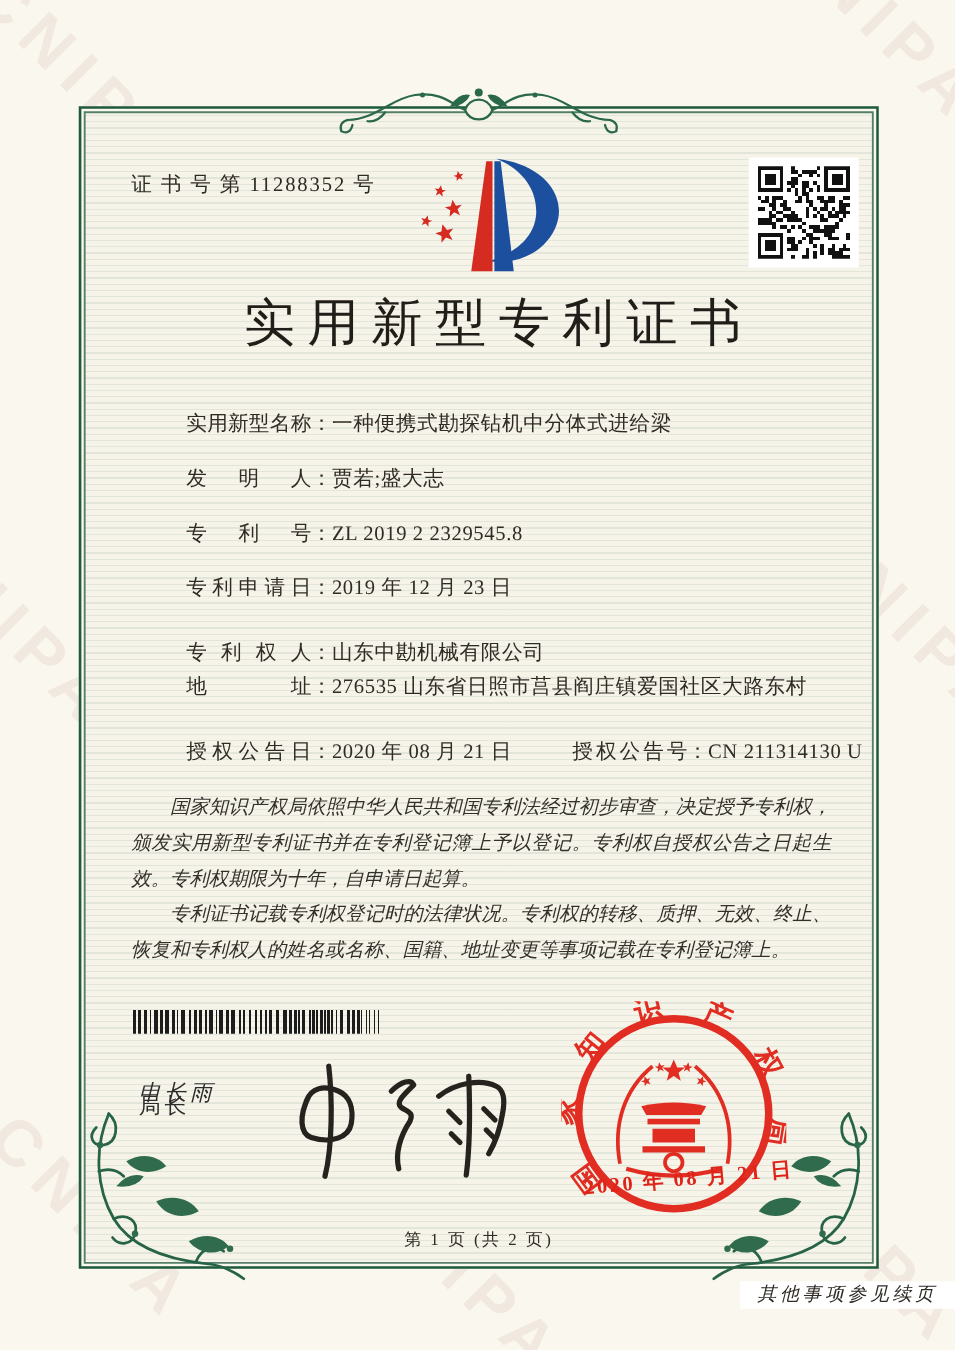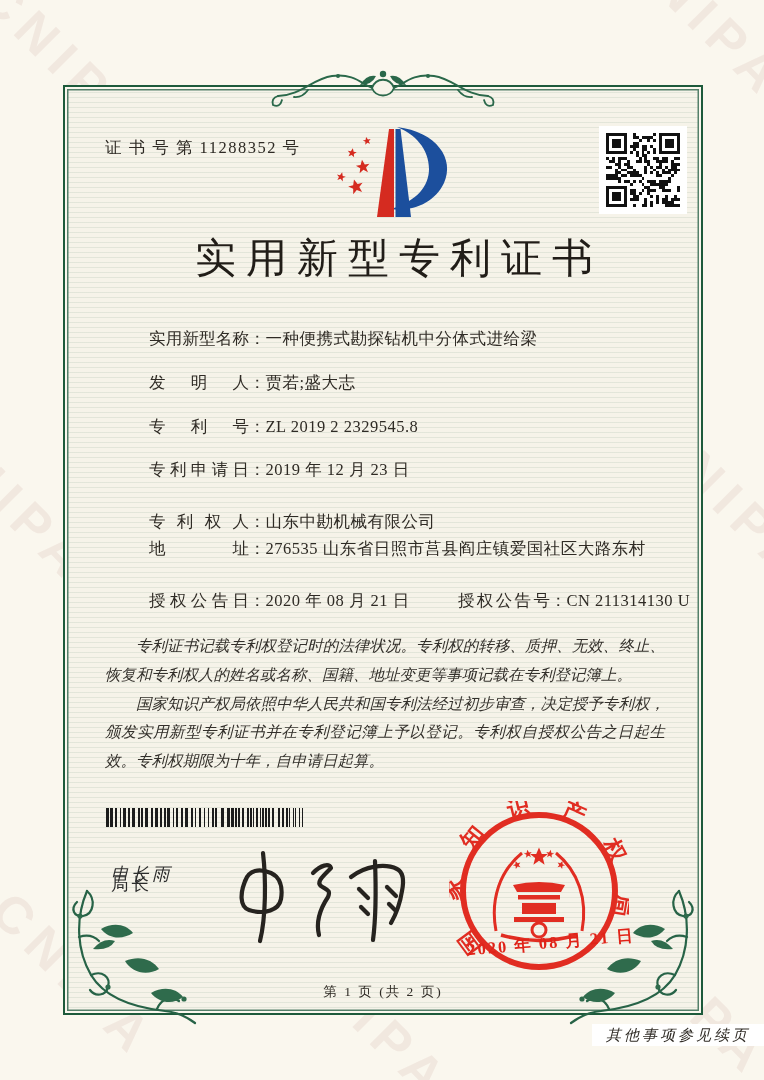--- a/index.html
+++ b/index.html
@@ -476,22 +476,22 @@
       <div class="row" style="top:183px"><span class="lbl">专利权人</span>：<span class="val">山东中勘机械有限公司</span></div>
       <div class="row" style="top:210px"><span class="lbl">地址</span>：<span class="val">276535 山东省日照市莒县阎庄镇爱国社区大路东村</span></div>
       <div class="row" style="top:262px">
         <span class="lbl">授权公告日</span>：<span class="val">2020 年 08 月 21 日</span>
         <span style="display:inline-block;width:40px"></span>
         <span class="lbl2">授权公告号</span>：<span class="val">CN 211314130 U</span>
       </div>
     </div>
 
     <div class="paras">
+      <p>国家知识产权局依照中华人民共和国专利法经过初步审查，决定授予专利权，颁发实用新型专利证书并在专利登记簿上予以登记。专利权自授权公告之日起生效。专利权期限为十年，自申请日起算。</p>
       <p>专利证书记载专利权登记时的法律状况。专利权的转移、质押、无效、终止、恢复和专利权人的姓名或名称、国籍、地址变更等事项记载在专利登记簿上。</p>
-      <p>国家知识产权局依照中华人民共和国专利法经过初步审查，决定授予专利权，颁发实用新型专利证书并在专利登记簿上予以登记。专利权自授权公告之日起生效。专利权期限为十年，自申请日起算。</p>
     </div>
 
     <div class="barcode">
       <svg id="barcode" width="202" height="19">
           <rect x="1.0" y="0" width="2.9" height="19"></rect>
           <rect x="5.3" y="0" width="2.8" height="19"></rect>
           <rect x="9.8" y="0" width="2.6" height="19"></rect>
           <rect x="14.7" y="0" width="1.1" height="19"></rect>
           <rect x="18.3" y="0" width="3.1" height="19"></rect>
           <rect x="22.7" y="0" width="2.4" height="19"></rect>

